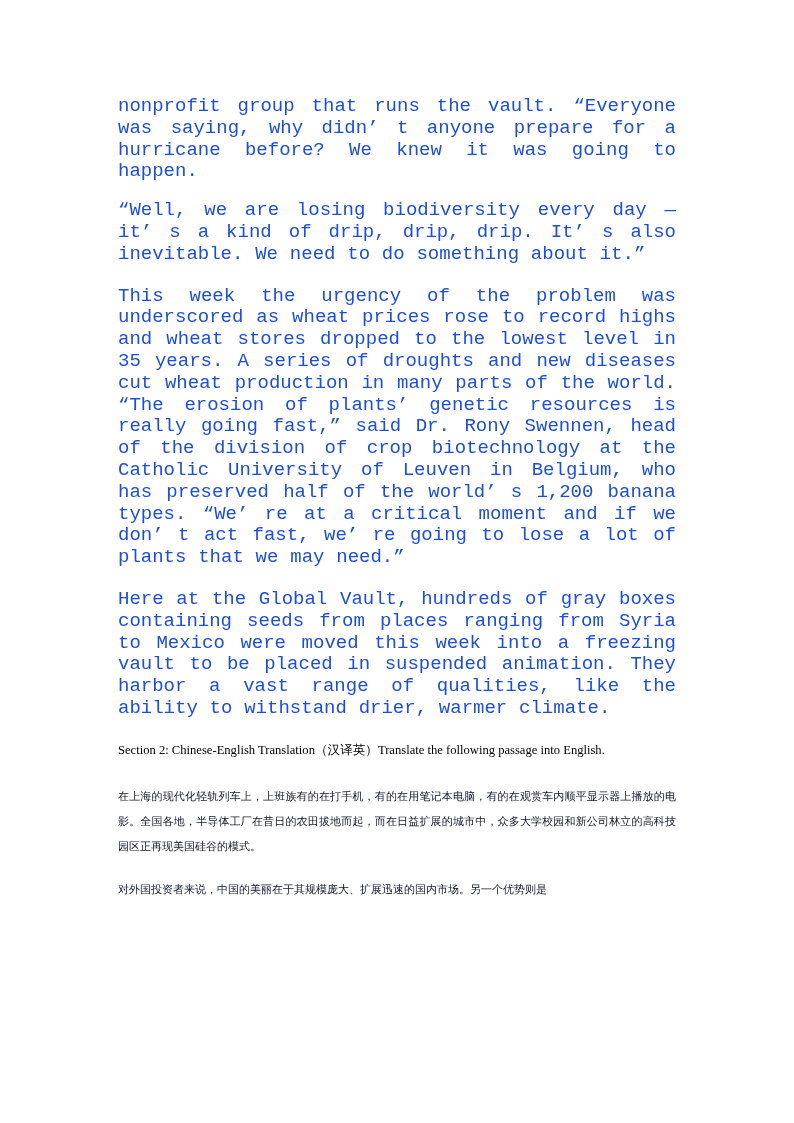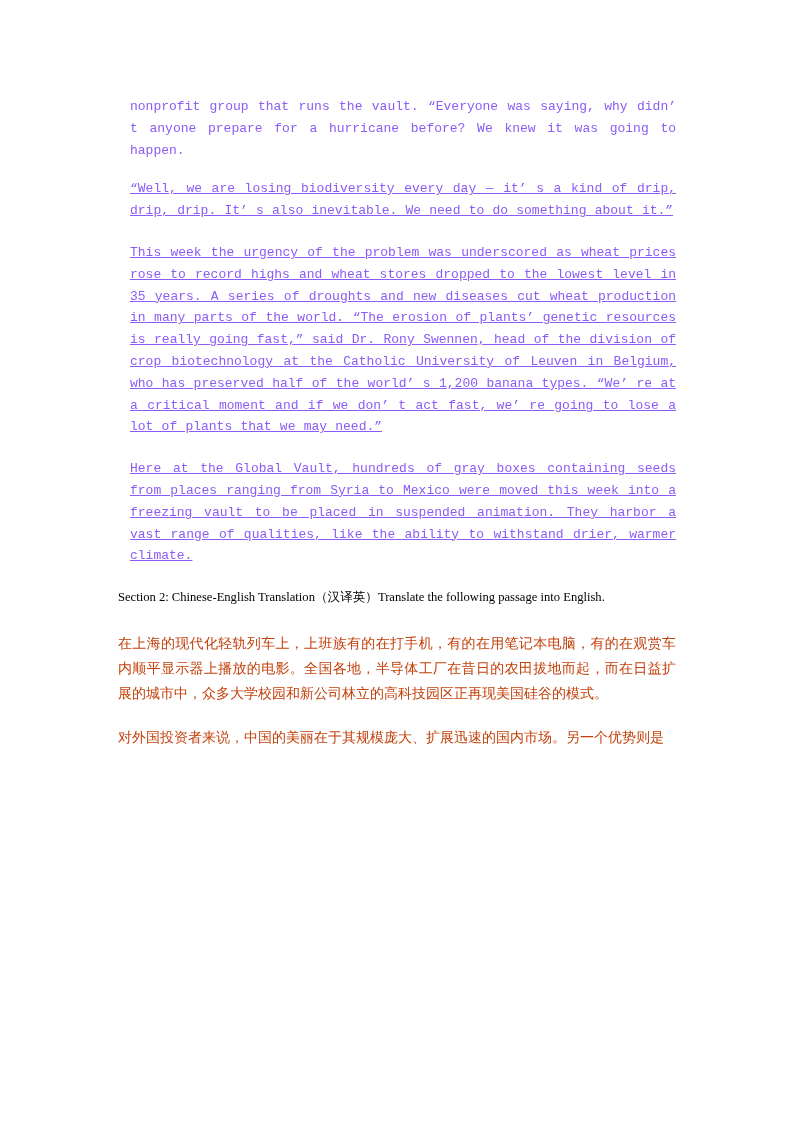--- a/index.html
+++ b/index.html
@@ -15,53 +15,53 @@
     overflow: hidden;
   }
   .content {
     position: absolute;
     left: 118px;
     top: 96px;
     width: 558px;
   }
   
   p.en {
-    margin: 0 0 17px 12px;
+    margin: 0 0 17px 0;
     font-family: "Liberation Mono", "DejaVu Sans Mono", monospace;
-    font-size: 13px;
+    font-size: 19px;
     line-height: 21.8px;
-    color: #8b5cf6;
+    color: #1d4ed8;
     text-align: justify;
     text-justify: inter-character;
     letter-spacing: 0px;
     word-spacing: 0.4px;
     white-space: normal;
   }
   
   p.zh {
     margin: 0 0 18px 0;
     font-family: "DejaVu Sans", "Liberation Sans", sans-serif;
-    font-size: 14px;
+    font-size: 11px;
     line-height: 25.2px;
-    color: #c2410c;
+    color: #0f172a;
     text-align: justify;
     text-justify: inter-character;
     white-space: pre-wrap;
   }
   p.section-head {
     margin: 0 0 17px 0;
     font-family: "Liberation Mono", "DejaVu Sans Mono", monospace;
     font-size: 12.6px;
     line-height: 21.8px;
     color: #000000;
     text-align: justify;
     text-justify: inter-character;
   }
   
-  p.gap-lg { margin-bottom: 20px; text-decoration: underline; }
+  p.gap-lg { margin-bottom: 20px; }
   p.gap-xl { margin-bottom: 22px; font-family: Liberation Serif, serif; }
 </style>
 </head>
 <body>
 
 <div class="page">
   <div class="content">
 
     <p class="en">nonprofit group that runs the vault. “Everyone was saying, why didn’ t anyone prepare for a hurricane before? We knew it was going to happen.</p>
 

